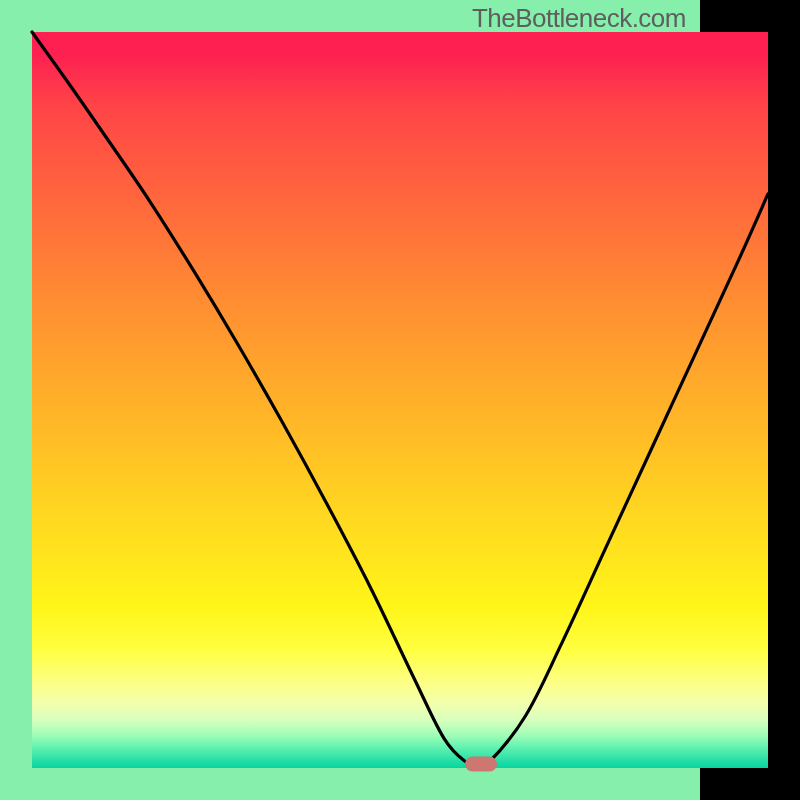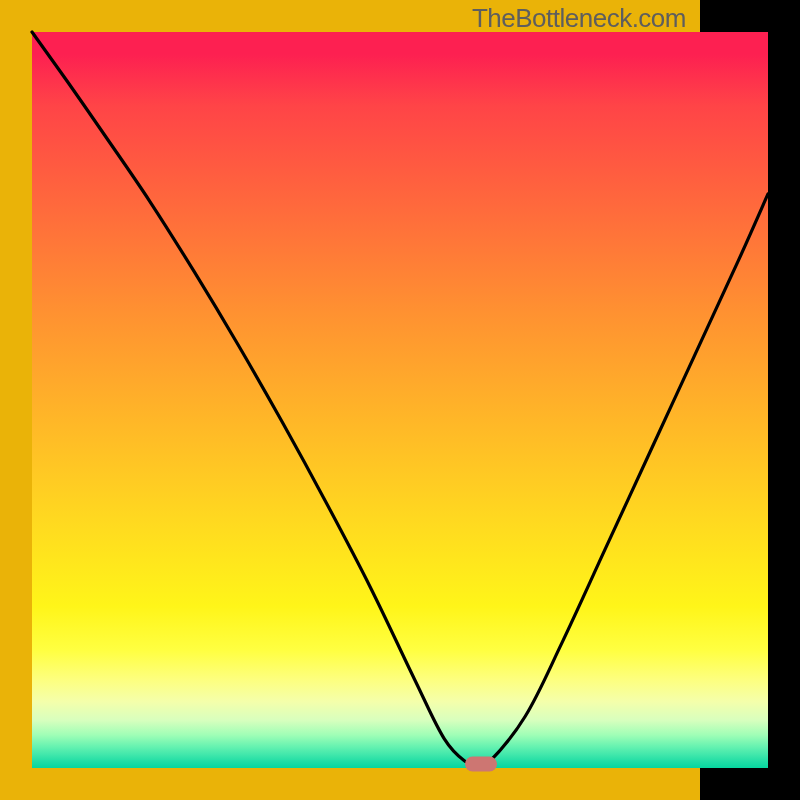--- a/index.html
+++ b/index.html
@@ -8,21 +8,21 @@
     width: 800px;
     height: 800px;
     background: #000;
     overflow: hidden;
     font-family: Arial, Helvetica, sans-serif;
   }
   .outer {
     position: relative;
     width: 700px;
     height: 800px;
-    background: #eab308;
+    background: #86efac;
   }
   .watermark {
     position: absolute;
     top: 3px;
     right: 14px;
     color: #5e5e5e;
     font-size: 26px;
     font-weight: 400;
     letter-spacing: -0.5px;
     z-index: 10;

